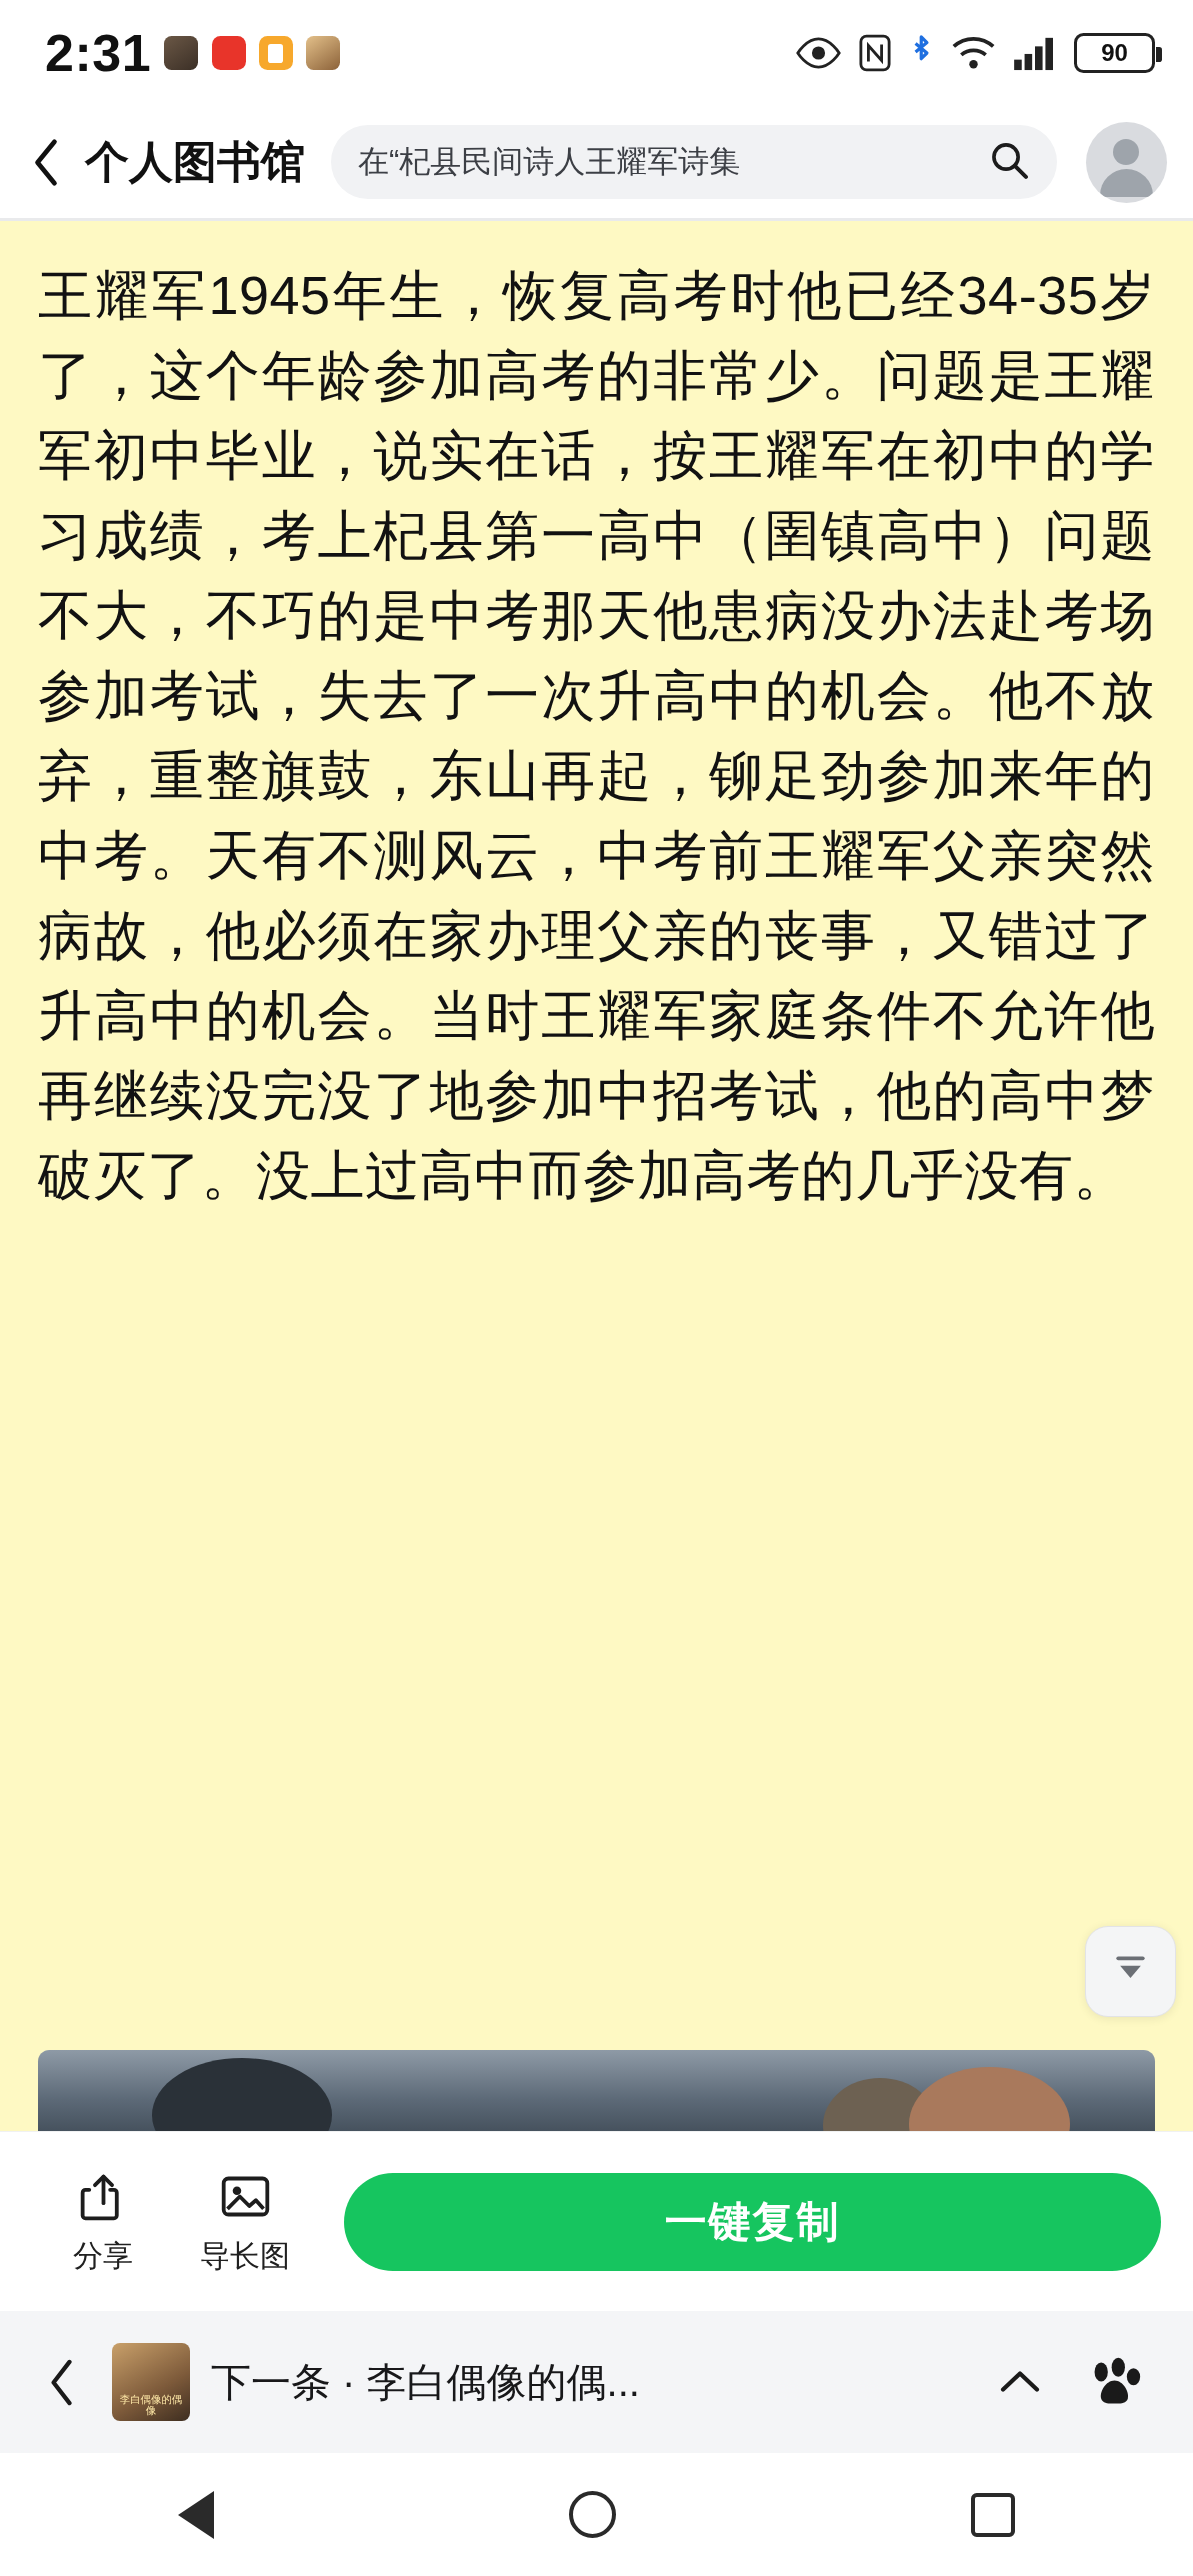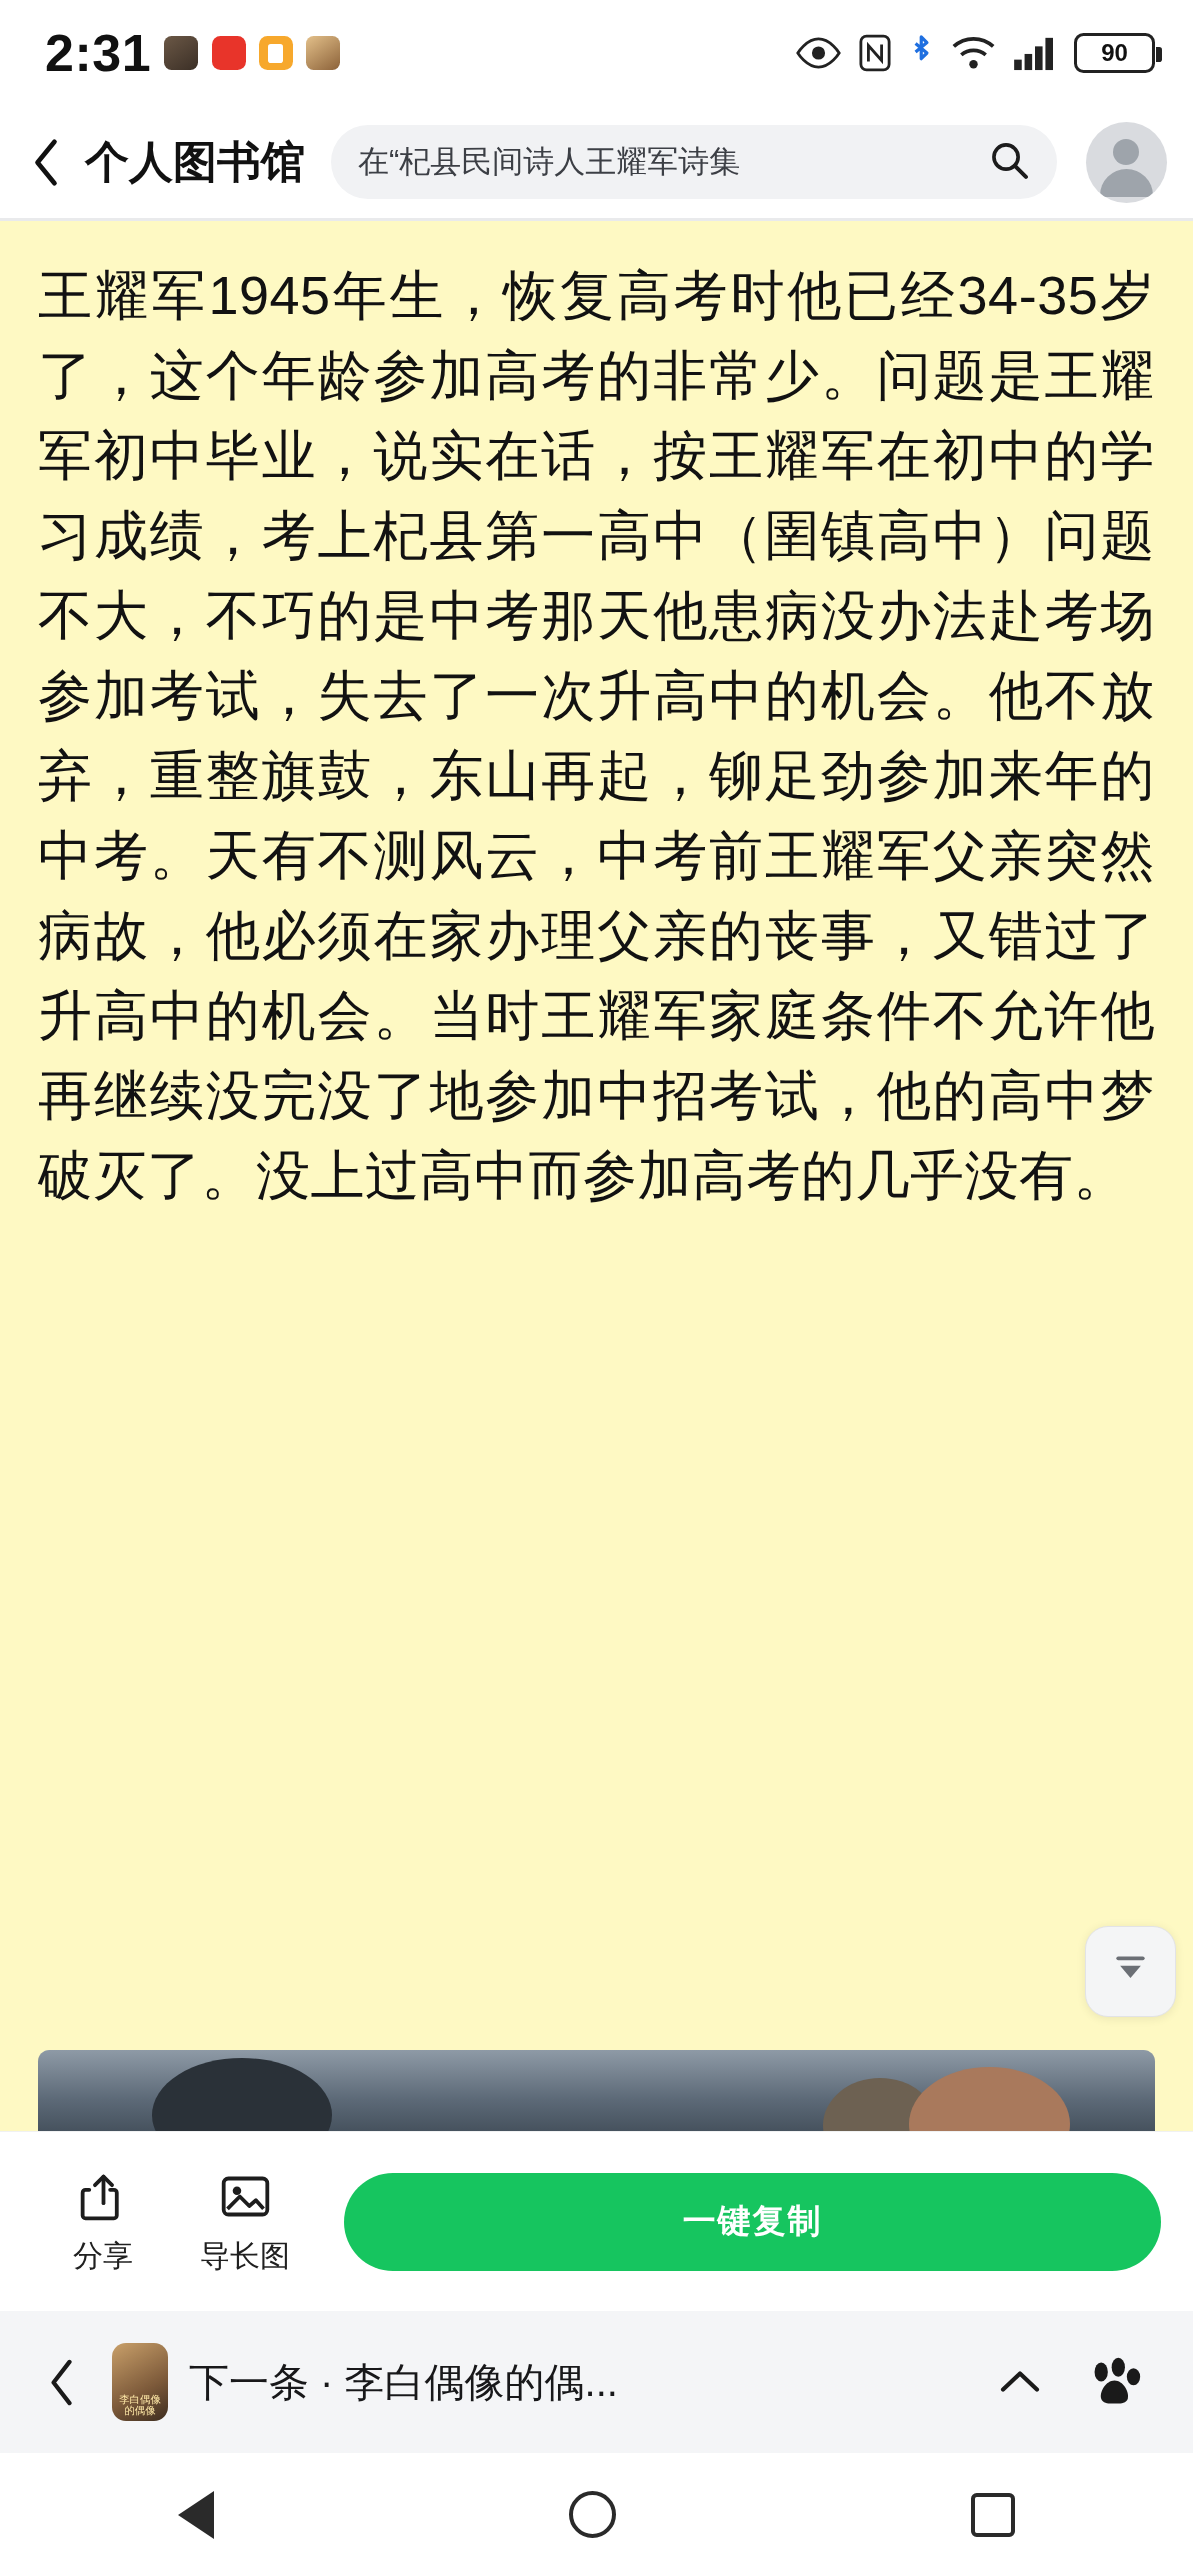--- a/index.html
+++ b/index.html
@@ -266,42 +266,42 @@
     color: #202020;
   }
   .copy-btn {
     flex: 1 1 auto;
     height: 98px;
     margin-left: 28px;
     background: #16c55f;
     border-radius: 49px;
     display: flex; align-items: center; justify-content: center;
     color: #ffffff;
-    font-size: 33px;
+    font-size: 42px;
     font-weight: bold;
     letter-spacing: 1.9px;
   }
 
   
   .nextbar {
     height: 142px;
     background: #f4f5f7;
     display: flex;
     align-items: center;
     padding: 0 38px 0 32px;
     gap: 21px;
     flex: 0 0 auto;
   }
   .nextbar .chev {
     width: 59px; display: flex; align-items: center; justify-content: center;
   }
   .nextbar .chev svg { width: 30px; height: 47px; }
   .next-thumb {
-    width: 56px; height: 78px;
-    border-radius: 14px;
+    width: 78px; height: 78px;
+    border-radius: 8px;
     background: linear-gradient(150deg,#c9a06a,#7d5a3a 60%,#3d2d20);
     position: relative;
     overflow: hidden;
     flex: 0 0 auto;
   }
   .next-thumb .tt {
     position: absolute; left: 3.8px; right: 3.8px; bottom: 4.7px;
     font-size: 10.4px; color: #ffe9a8; text-align: center; line-height: 11.4px;
   }
   .next-title {

